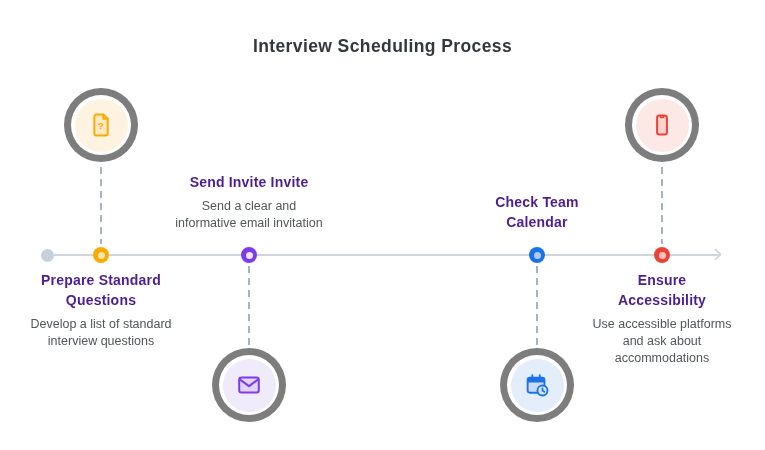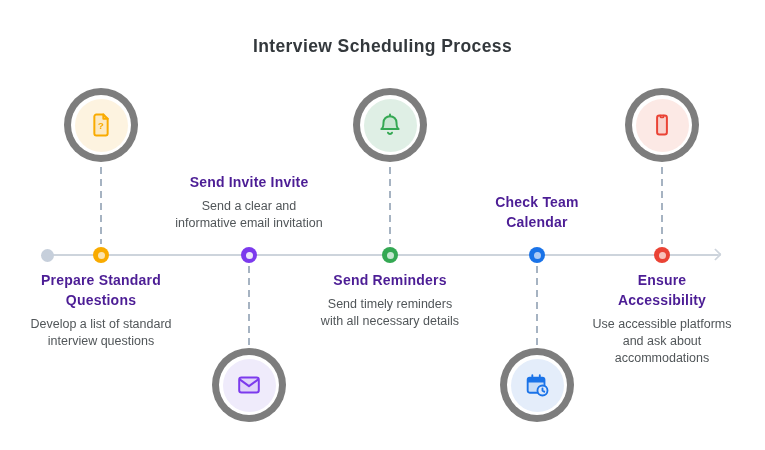--- a/index.html
+++ b/index.html
@@ -198,40 +198,20 @@
     </div>
     <div class="connector"></div>
     <div class="dot"></div>
     <div class="textblock">
       <div class="step-title">Send Invite Invite</div>
       <div class="step-desc">Send a clear and
 informative email invitation</div>
     </div>
   </div>
 
-  <div class="step top s2" style="--accent: #34A853; --fill: #DFEFE5; --dot-center: #C4E6D0;">
-    <div class="badge">
-      <div class="badge-white">
-        <div class="badge-fill">
-          <svg class="icon" width="28" height="28" viewBox="0 0 24 24" fill="none" stroke="currentColor" stroke-width="1.7" stroke-linejoin="round" stroke-linecap="round">
-            <path d="M12 3v1.4"></path>
-            <path d="M17.6 10a5.6 5.6 0 1 0-11.2 0c0 4.3-1.8 5.5-1.8 5.5h14.8s-1.8-1.2-1.8-5.5" fill="currentColor" fill-opacity="0.13"></path>
-            <path d="M10.3 18.6a1.9 1.9 0 0 0 3.4 0"></path>
-          </svg>
-        </div>
-      </div>
-    </div>
-    <div class="connector"></div>
-    <div class="dot"></div>
-    <div class="textblock">
-      <div class="step-title">Send Reminders</div>
-      <div class="step-desc">Send timely reminders
-with all necessary details</div>
-    </div>
-  </div>
 
   <div class="step bottom s3" style="--accent: #1A73E8; --fill: #E4EDFA; --dot-center: #AECBF5;">
     <div class="badge">
       <div class="badge-white">
         <div class="badge-fill">
           <svg class="icon" width="28" height="28" viewBox="0 0 24 24" fill="none" stroke="currentColor" stroke-width="1.6" stroke-linejoin="round" stroke-linecap="round">
             <rect x="4" y="5.8" width="14.4" height="12.8" rx="1.8" fill="currentColor" fill-opacity="0.13"></rect>
             <path d="M5.8 5.8h10.8A1.8 1.8 0 0 1 18.4 7.6v2.2H4V7.6a1.8 1.8 0 0 1 1.8-1.8z" fill="currentColor" stroke="none"></path>
             <path d="M8 3.6v3.2M14.4 3.6v3.2"></path>
             <circle cx="16.7" cy="16.7" r="4.3" fill="#DCE8FA"></circle>

